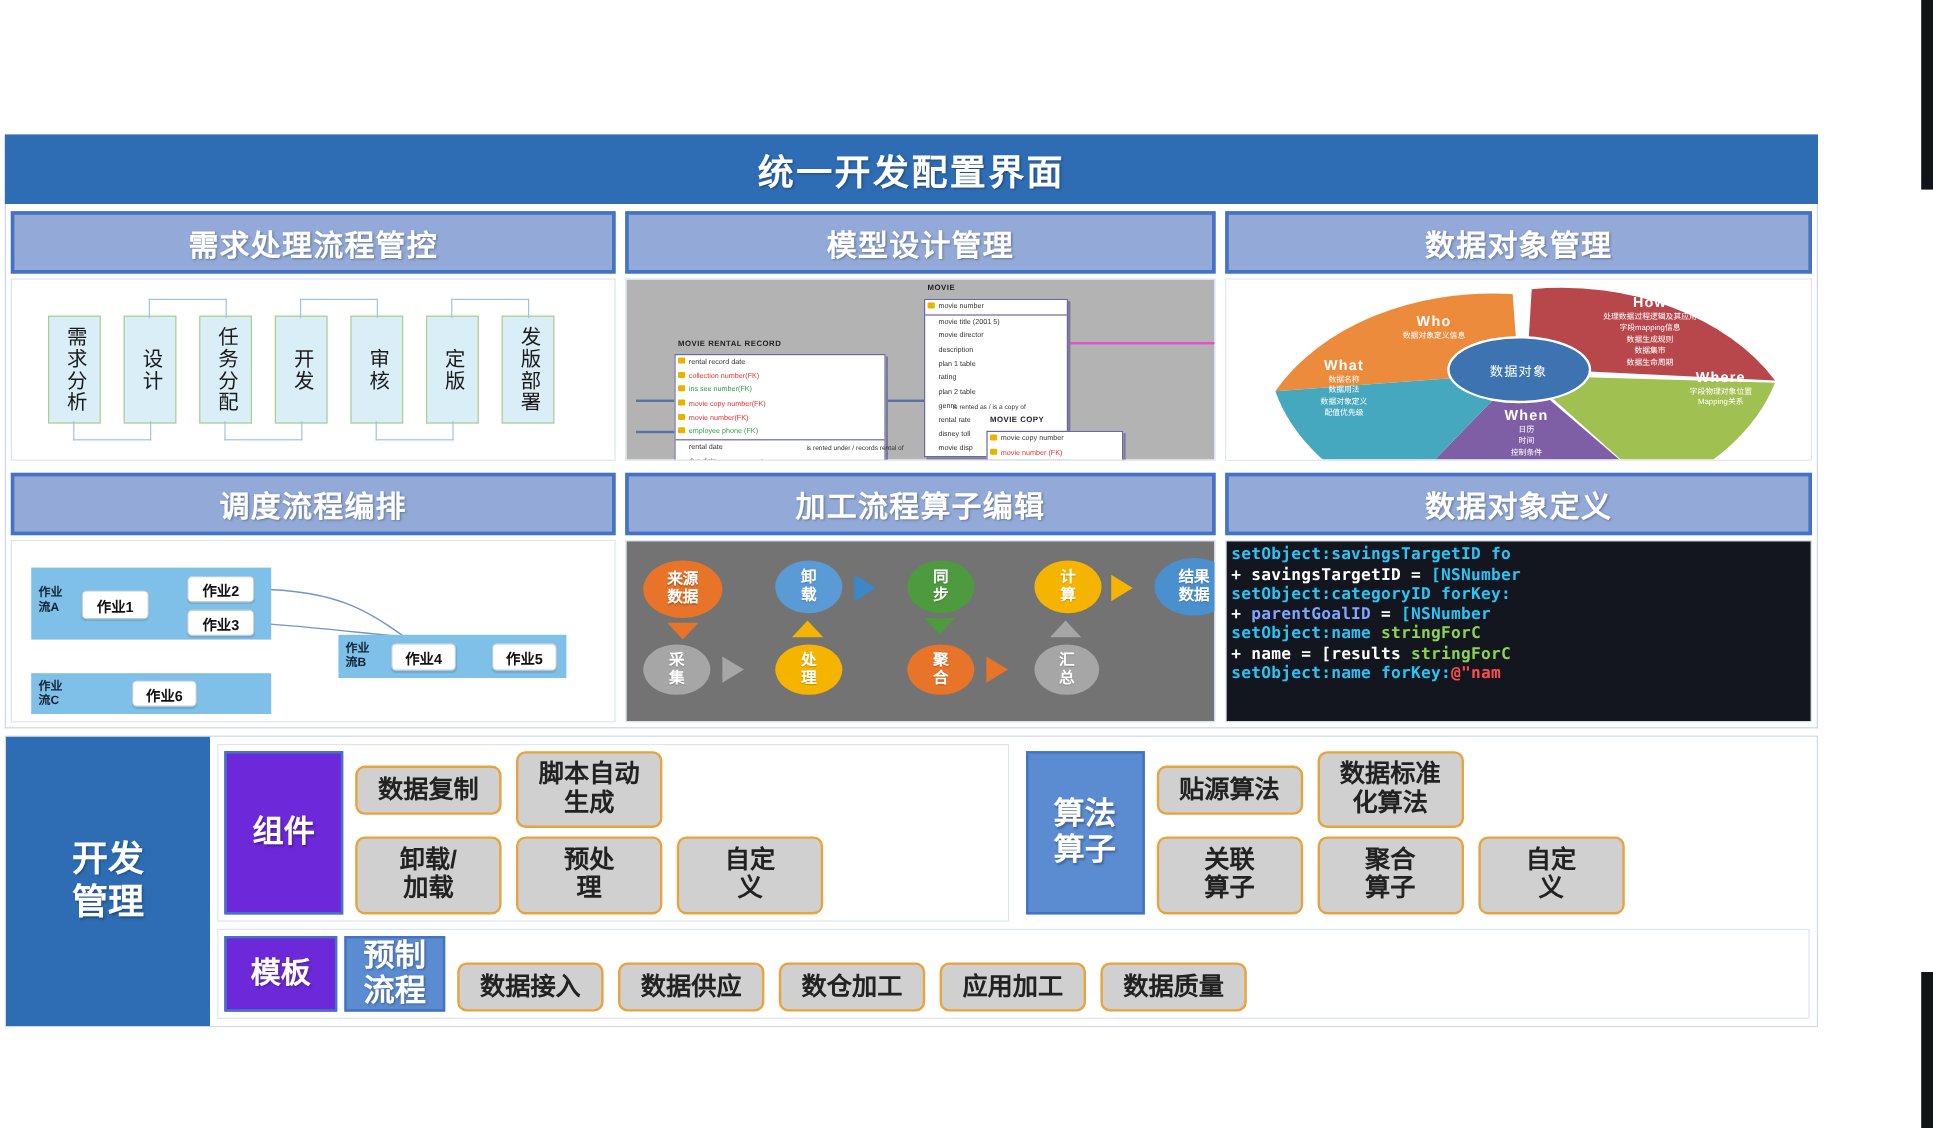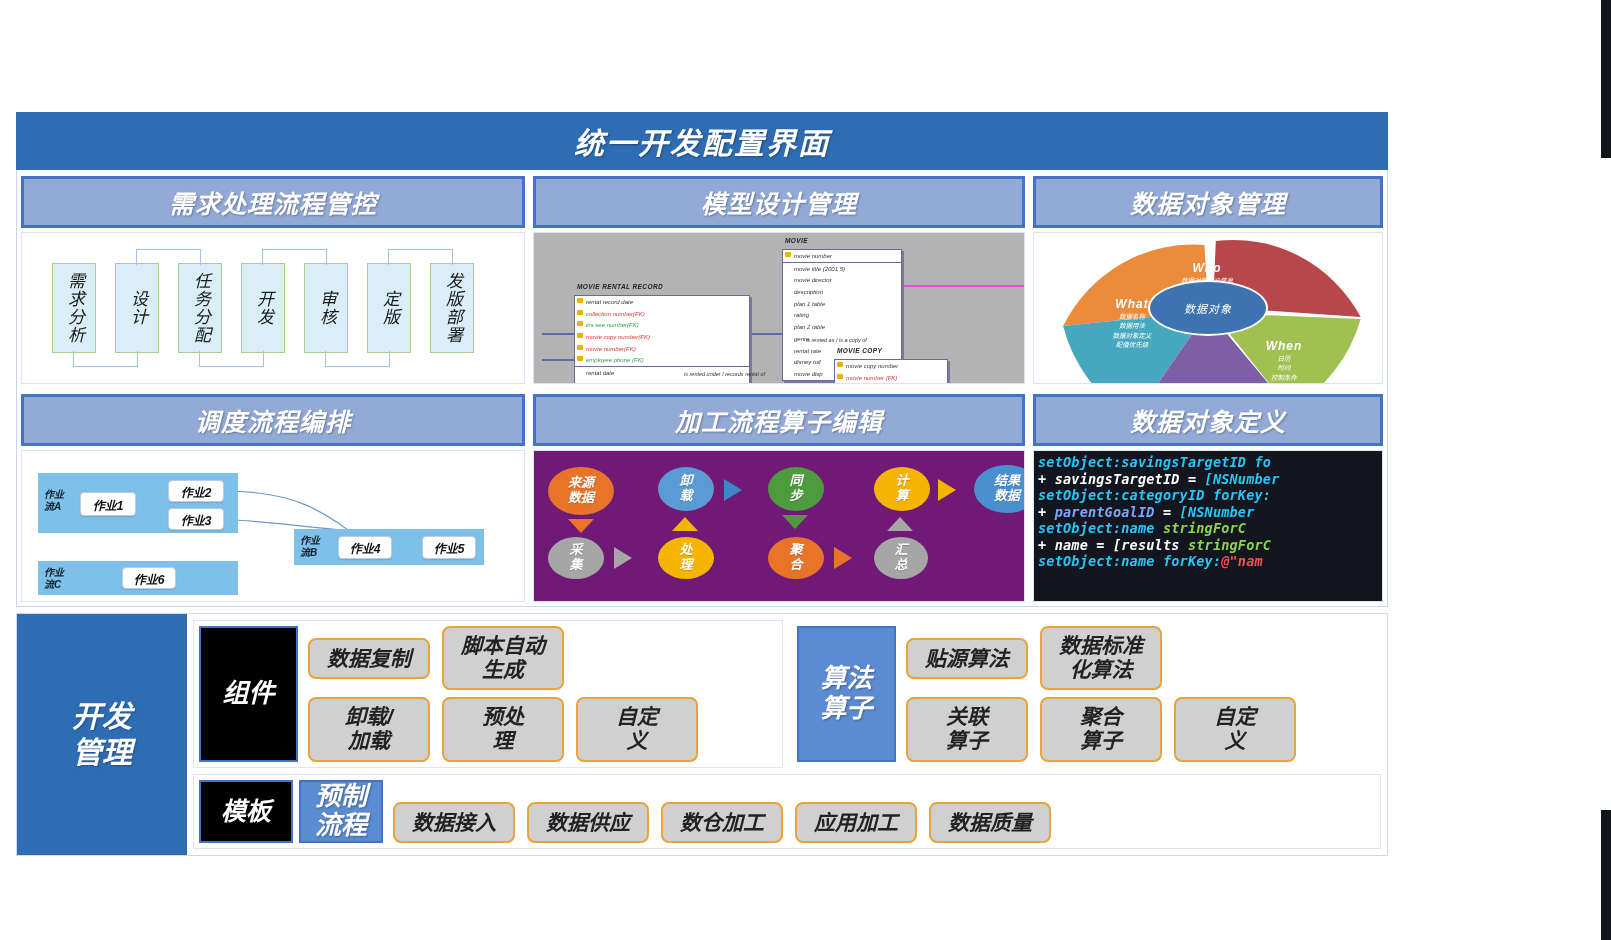--- a/index.html
+++ b/index.html
@@ -5,21 +5,21 @@
   html,body{margin:0;padding:0;background:#ffffff;}
   body{
     width:1611px;height:940px;overflow:hidden;
     font-family:"Liberation Sans","DejaVu Sans",sans-serif;
     position:relative;
   }
   .edge-right{position:absolute;right:0;top:0;width:10px;height:940px;background:#ffffff;}
   .edge-right:before{content:"";position:absolute;right:0;top:0;width:10px;height:158px;background:#111418;}
   .edge-right:after{content:"";position:absolute;right:0;bottom:0;width:10px;height:130px;background:#111418;}
 
-  #app{position:absolute;left:16px;top:112px;width:1372px;font-style:italic;}
+  #app{position:absolute;left:4px;top:112px;width:1511px;}
 
   
   .app-title{
     height:58px;background:#2E6DB4;color:#fff;
     display:flex;align-items:center;justify-content:center;
     font-size:30px;font-weight:bold;letter-spacing:2px;
     text-shadow:1px 1px 2px rgba(0,0,0,.35);
   }
 
   
@@ -81,21 +81,21 @@
   .jobflow{width:100%;height:100%;position:relative;background:#fff;}
   .jobgroup{position:absolute;background:#7FC0E8;}
   .joblabel{position:absolute;font-size:10px;color:#123;line-height:1.2;font-weight:bold;}
   .jobnode{
     position:absolute;background:#fff;border:1px solid #bcd;border-radius:4px;
     font-size:12px;color:#111;display:flex;align-items:center;justify-content:center;
     font-weight:bold;box-shadow:0 1px 1px rgba(0,0,0,.12);
   }
 
   
-  .opflow{width:100%;height:100%;position:relative;background:#701a75;}
+  .opflow{width:100%;height:100%;position:relative;background:#737373;}
   .opnode{
     position:absolute;border-radius:50%;
     display:flex;align-items:center;justify-content:center;
     color:#fff;font-size:13px;font-weight:bold;text-align:center;line-height:1.15;
     text-shadow:0 1px 1px rgba(0,0,0,.2);
   }
   .tri{position:absolute;width:0;height:0;}
   .tri.r{border-top:11px solid transparent;border-bottom:11px solid transparent;}
   .tri.d{border-left:13px solid transparent;border-right:13px solid transparent;}
   .tri.u{border-left:13px solid transparent;border-right:13px solid transparent;}
@@ -112,21 +112,21 @@
   .dev-side{
     flex:0 0 170px;background:#2E6DB4;color:#fff;
     display:flex;align-items:center;justify-content:center;
     font-size:30px;font-weight:bold;line-height:1.18;text-align:center;
     text-shadow:1px 1px 2px rgba(0,0,0,.3);
   }
   .dev-main{flex:1;padding:6px;box-sizing:border-box;}
   .dev-row{display:flex;border:1px solid #dde5f3;margin-bottom:6px;padding:5px;box-sizing:border-box;}
   .dev-row:last-child{margin-bottom:0;}
   .grp-tag{
-    flex:0 0 95px;background:#000000;border:2px solid #4472C4;color:#fff;
+    flex:0 0 95px;background:#6d28d9;border:2px solid #4472C4;color:#fff;
     display:flex;align-items:center;justify-content:center;
     font-size:26px;font-weight:bold;line-height:1.15;text-align:center;
     text-shadow:1px 1px 2px rgba(0,0,0,.3);
   }
   .grp-tag.solid{background:#5B8BD0;}
   .grp-tag.narrow{flex:0 0 90px;font-size:25px;}
   .chips{flex:1;display:flex;flex-direction:column;justify-content:flex-end;padding-left:10px;}
   .chiprow{display:flex;align-items:center;gap:12px;margin-bottom:7px;}
   .chiprow:last-child{margin-bottom:0;}
   .chip{

